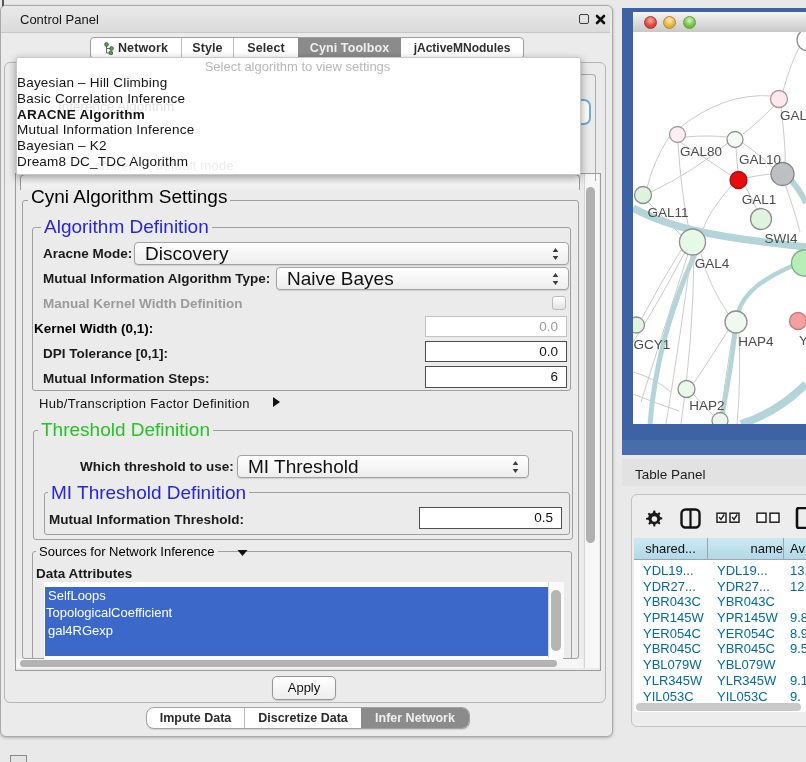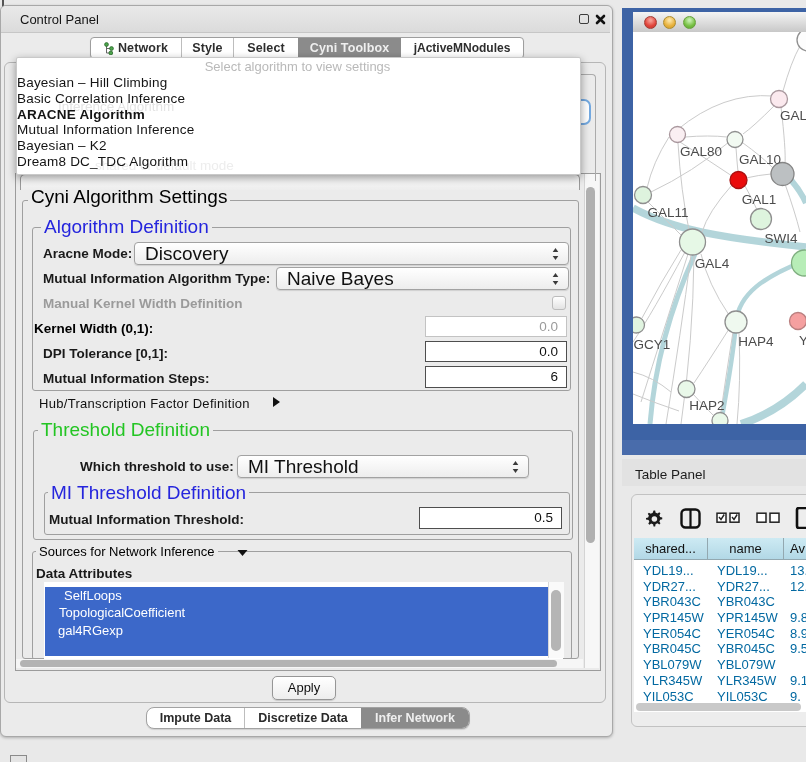--- a/index.html
+++ b/index.html
@@ -127,21 +127,21 @@
       <rect x="14" y="1.2" width="9" height="9"></rect>
     </g>
   </svg>
 <div class="abs" style="left:795px;top:507px;width:11px;height:23px;overflow:hidden;"><svg width="22" height="22" viewBox="0 0 22 22">
       <path d="M2,3 a2,2 0 0 1 2,-2 L12,1 L18,7 L18,19 a2,2 0 0 1 -2,2 L4,21 a2,2 0 0 1 -2,-2 Z" fill="none" stroke="#111" stroke-width="2.6"></path>
       <path d="M12,1 L12,7 L18,7" fill="none" stroke="#111" stroke-width="1.8"></path>
     </svg></div>
 
 <div class="abs" style="left:634px;top:538px;width:172px;height:174px;background:#ffffff;"></div>
 <div class="abs" style="left:634px;top:538px;width:73px;height:21px;background:linear-gradient(#cdeaf3,#b2d8e6);border-right:1px solid #93a8b0;border-bottom:1px solid #93a8b0;text-align:center;font-size:13px;color:#111;line-height:21px;">shared...</div>
-<div class="abs" style="left:708px;top:538px;width:75px;height:21px;background:linear-gradient(#cdeaf3,#b2d8e6);border-right:1px solid #93a8b0;border-bottom:1px solid #93a8b0;text-align:center;font-size:13px;color:#111;line-height:21px;">name</div>
+<div class="abs" style="left:708px;top:538px;width:75px;height:21px;background:linear-gradient(#cdeaf3,#b2d8e6);border-right:1px solid #93a8b0;border-bottom:1px solid #93a8b0;text-align:right;font-size:13px;color:#111;line-height:21px;">name</div>
 <div class="abs" style="left:784px;top:538px;width:22px;height:21px;background:linear-gradient(#cdeaf3,#b2d8e6);border-bottom:1px solid #93a8b0;font-size:13px;color:#111;line-height:21px;overflow:hidden;"><span style="padding-left:6px;font-style:normal;">Av</span></div>
 <div class="abs" style="left:634px;top:563px;width:196px;height:139px;overflow:hidden;font-size:13px;color:#0369a1;">
 <div style="position:relative;height:15.7px;">
       <span style="position:absolute;left:9px;">YDL19...</span>
       <span style="position:absolute;left:83px;">YDL19...</span>
       <span style="position:absolute;left:156px;">13.</span>
     </div>
 <div style="position:relative;height:15.7px;">
       <span style="position:absolute;left:9px;">YDR27...</span>
       <span style="position:absolute;left:83px;">YDR27...</span>
@@ -279,23 +279,23 @@
 
 <div class="grp" style="left:32px;top:551px;width:538px;height:107px;"></div>
 <div class="gl" style="left:36px;top:545px;font-size:13px;">Sources for Network Inference</div>
 <svg class="abs" style="left:237px;top:549px;" width="11" height="8" viewBox="0 0 11 8">
     <path d="M0.5,1 L10.5,1 L5.5,7 Z" fill="#111"></path>
   </svg>
 <div class="blbl" style="left:36px;top:566px;">Data Attributes</div>
 
 <div class="abs" style="left:44px;top:582px;width:519px;height:77px;background:#fff;"></div>
 <div class="abs" style="left:45px;top:587px;width:503px;height:69px;background:#3c68c9;color:#fff;font-size:13px;overflow:hidden;">
-<div style="padding-left:19px;line-height:17.3px;height:17.3px;">SelfLoops</div>
-<div style="padding-left:14px;line-height:17.3px;height:17.3px;">TopologicalCoefficient</div>
-<div style="padding-left:13px;line-height:17.3px;height:17.3px;">gal4RGexp</div>
+<div style="padding-left:3px;line-height:17.3px;height:17.3px;">SelfLoops</div>
+<div style="padding-left:1px;line-height:17.3px;height:17.3px;">TopologicalCoefficient</div>
+<div style="padding-left:3px;line-height:17.3px;height:17.3px;">gal4RGexp</div>
 </div>
 <div class="abs" style="left:548px;top:582px;width:15px;height:76px;background:#fafafa;border-left:1px solid #d8d8d8;"></div>
 <div class="abs" style="left:551px;top:590px;width:10px;height:61px;background:#b5b5b5;border-radius:5px;"></div>
 
 <div class="abs" style="left:16px;top:659px;width:567px;height:9px;background:#f6f6f6;"></div>
 <div class="abs" style="left:20px;top:660px;width:537px;height:7px;background:#b3b3b3;border-radius:3.5px;"></div>
 
 <div class="abs" style="left:272px;top:676px;width:62px;height:22px;background:linear-gradient(#ffffff,#ededed);border:1px solid #969696;border-radius:5px;text-align:center;font-size:13px;color:#111;line-height:21px;box-shadow:0 1px 1px rgba(0,0,0,0.15);">Apply</div>
 
 <div class="abs" style="left:146px;top:707px;width:322px;height:20px;background:#fff;border:1px solid #a2a2a2;border-radius:8px;display:flex;font-size:12.5px;font-weight:bold;color:#2a2a2a;box-shadow:0 1px 1px rgba(0,0,0,0.12);overflow:hidden;">

